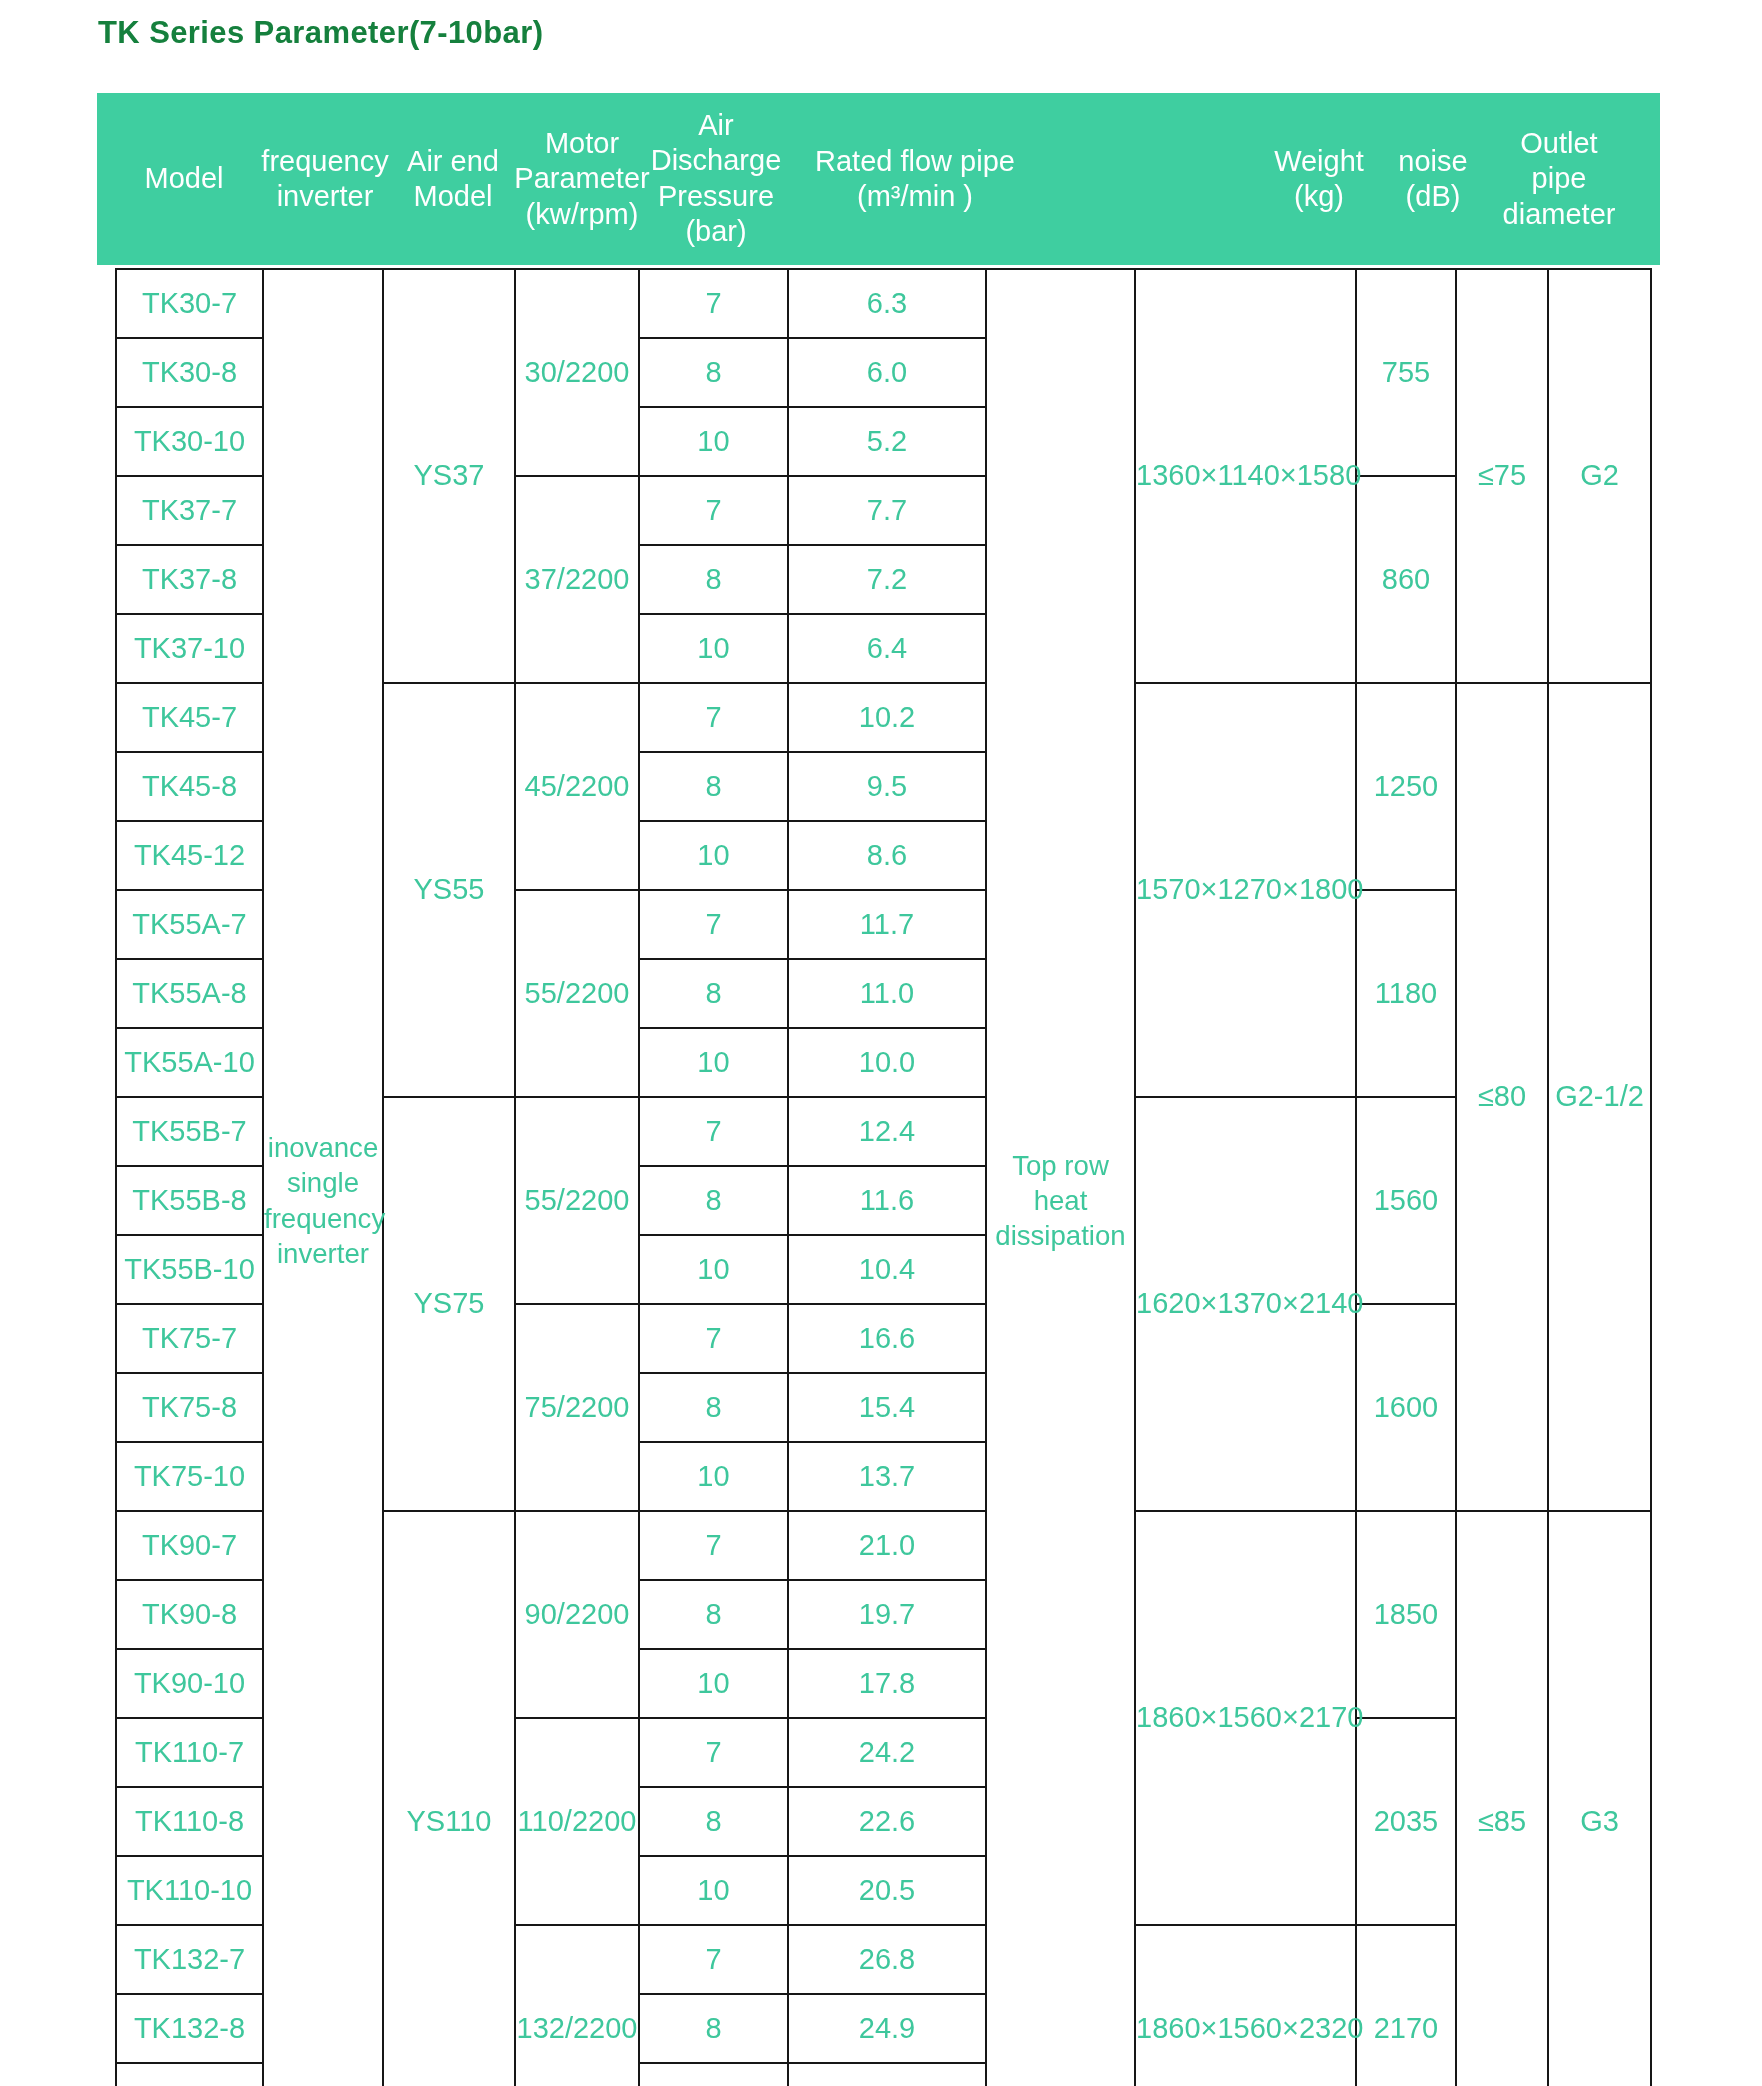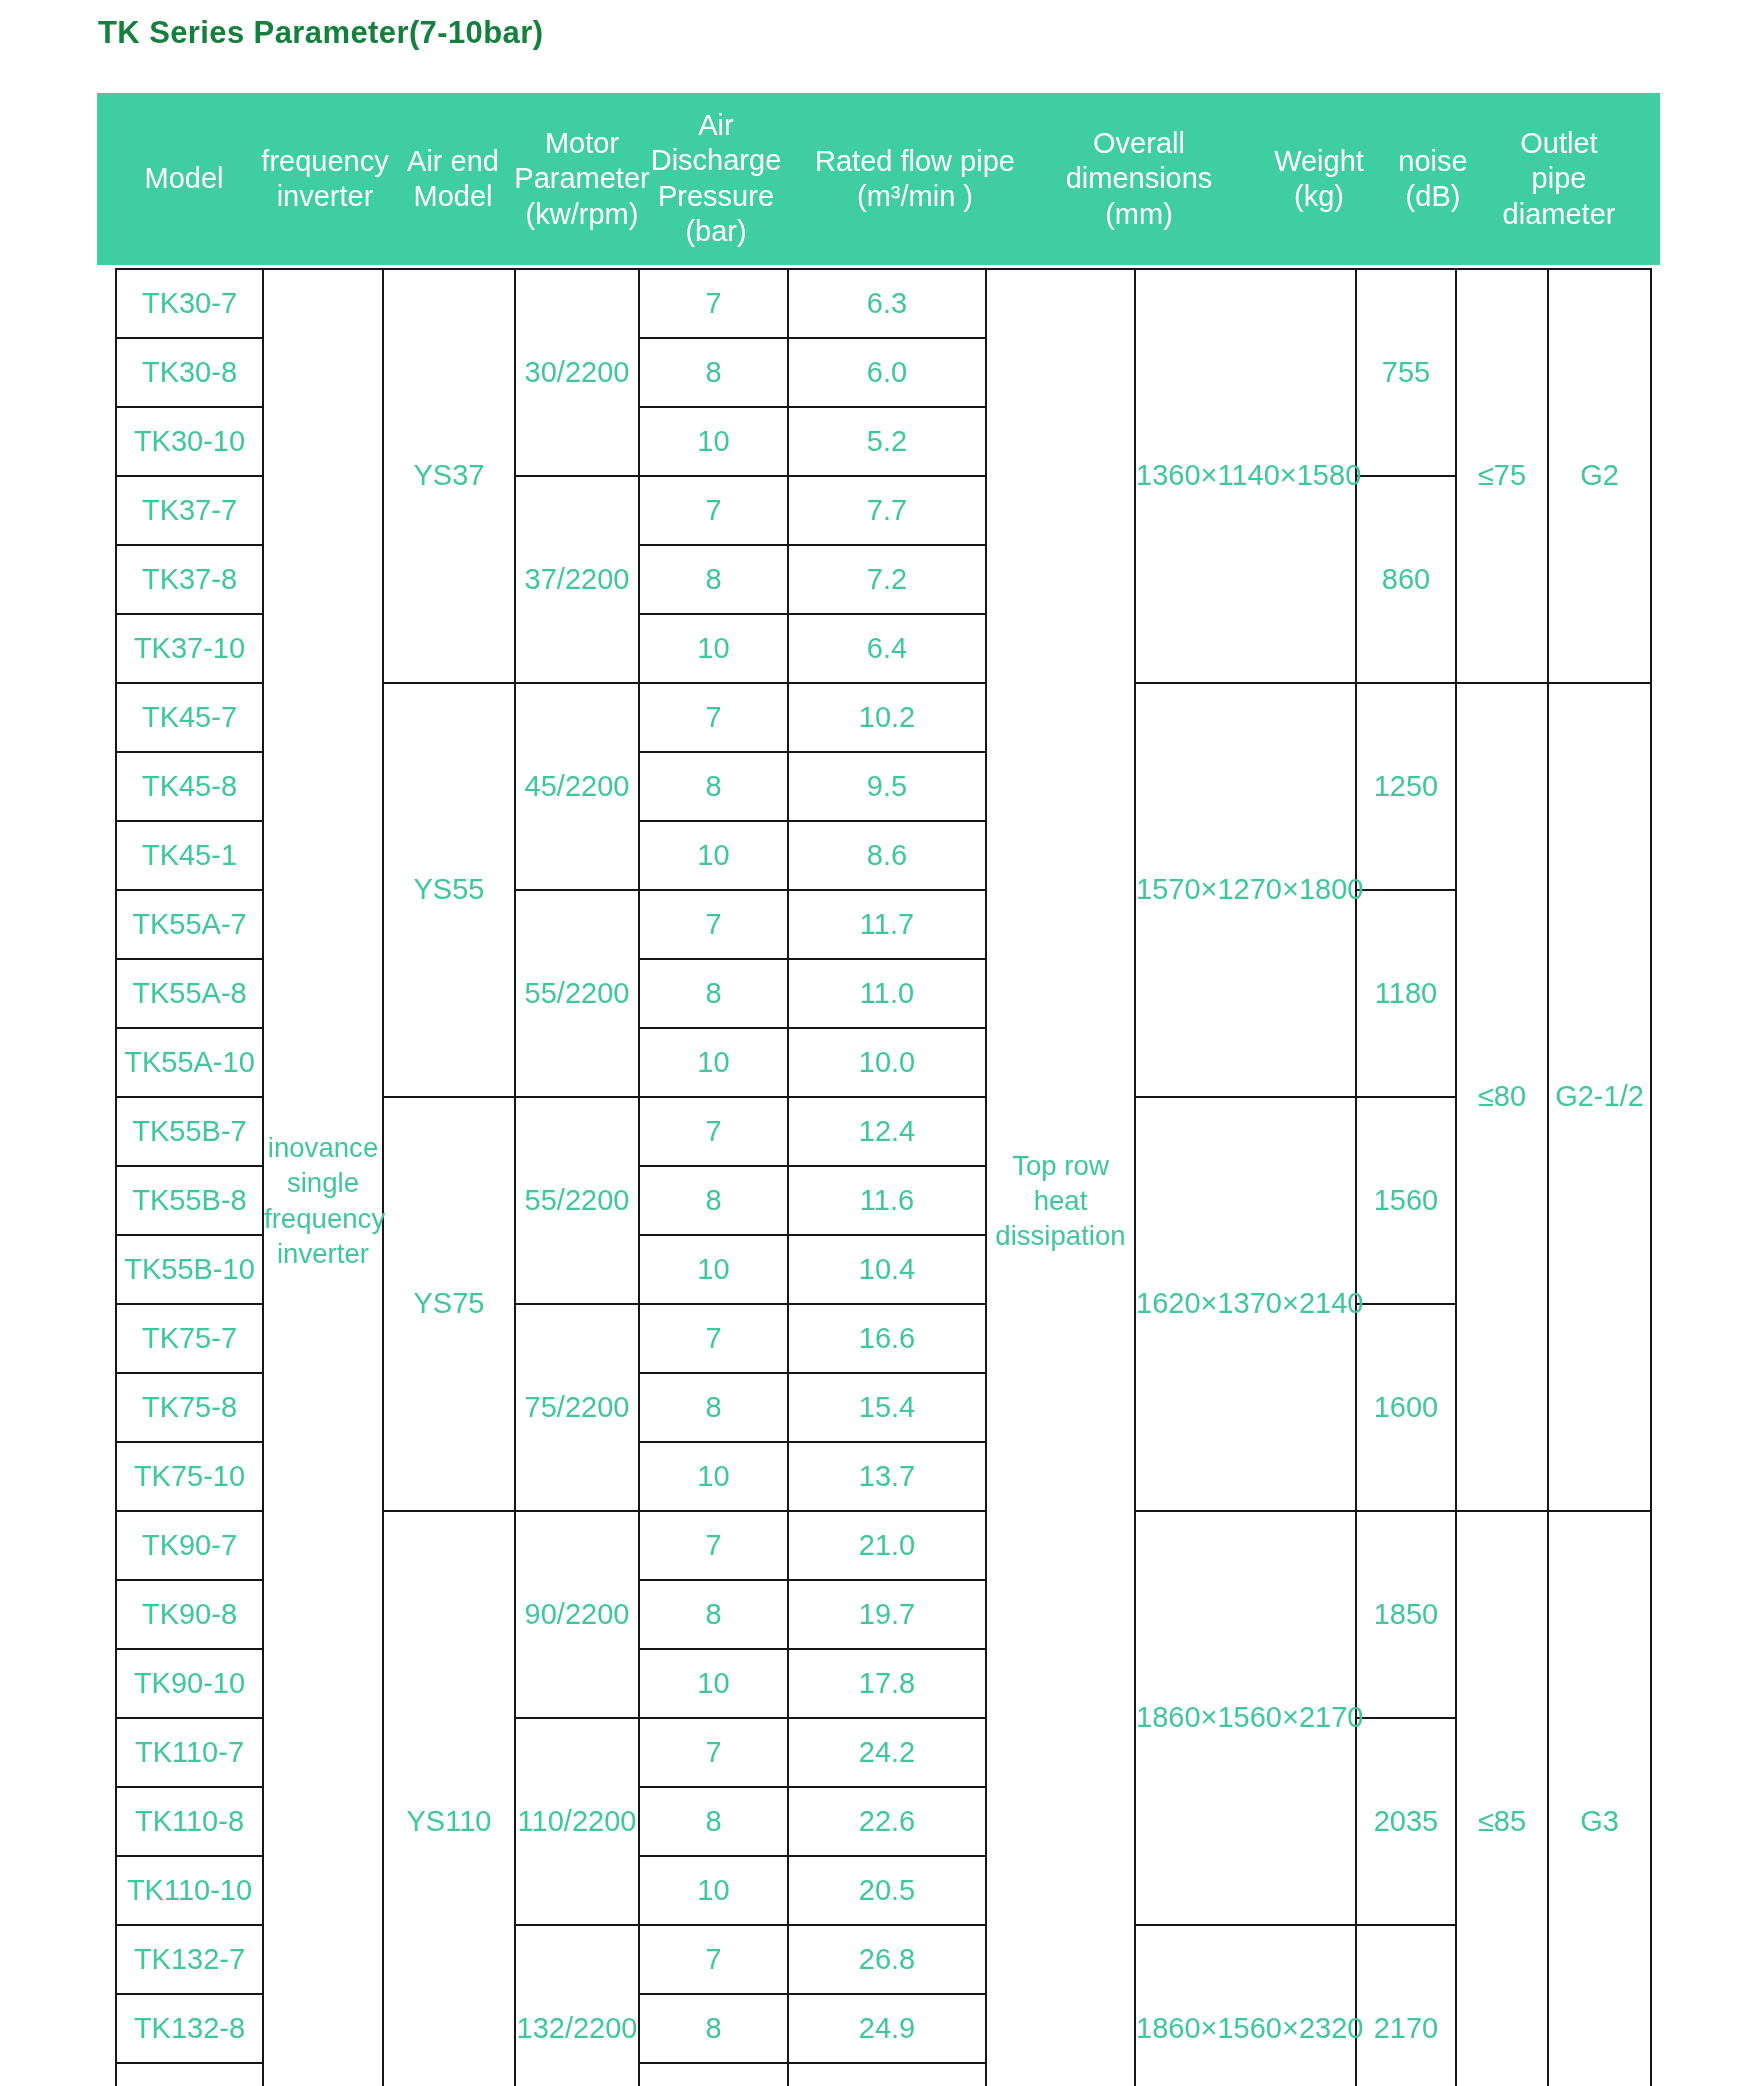--- a/index.html
+++ b/index.html
@@ -59,23 +59,20 @@
 Model</div>
   <div class="hlabel hl-motor">Motor
 Parameter
 (kw/rpm)</div>
   <div class="hlabel hl-pressure">Air
 Discharge
 Pressure
 (bar)</div>
   <div class="hlabel hl-flow">Rated flow pipe
 (m³/min )</div>
-  <div class="hlabel hl-dims">Overall
-dimensions
-(mm)</div>
   <div class="hlabel hl-weight">Weight
 (kg)</div>
   <div class="hlabel hl-noise">noise
 (dB)</div>
   <div class="hlabel hl-outlet">Outlet
 pipe
 diameter</div>
 </div>
 
 <table class="params">
@@ -148,21 +145,21 @@
         <td rowspan="3" class="c-weight">1250</td>
         <td rowspan="12" class="c-noise">≤80</td>
         <td rowspan="12" class="c-outlet">G2-1/2</td>
       </tr>
       <tr>
         <td class="c-model">TK45-8</td>
         <td class="c-pressure">8</td>
         <td class="c-flow">9.5</td>
       </tr>
       <tr>
-        <td class="c-model">TK45-1</td>
+        <td class="c-model">TK45-12</td>
         <td class="c-pressure">10</td>
         <td class="c-flow">8.6</td>
       </tr>
       <tr>
         <td class="c-model">TK55A-7</td>
         <td rowspan="3" class="c-motor">55/2200</td>
         <td class="c-pressure">7</td>
         <td class="c-flow">11.7</td>
         <td rowspan="3" class="c-weight">1180</td>
       </tr>

